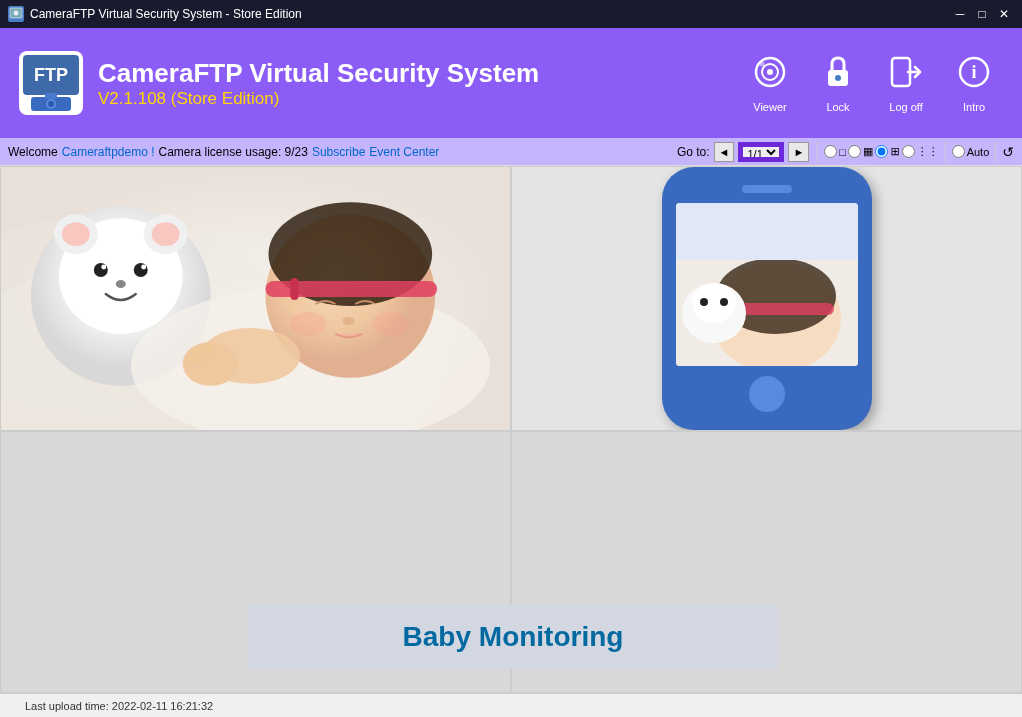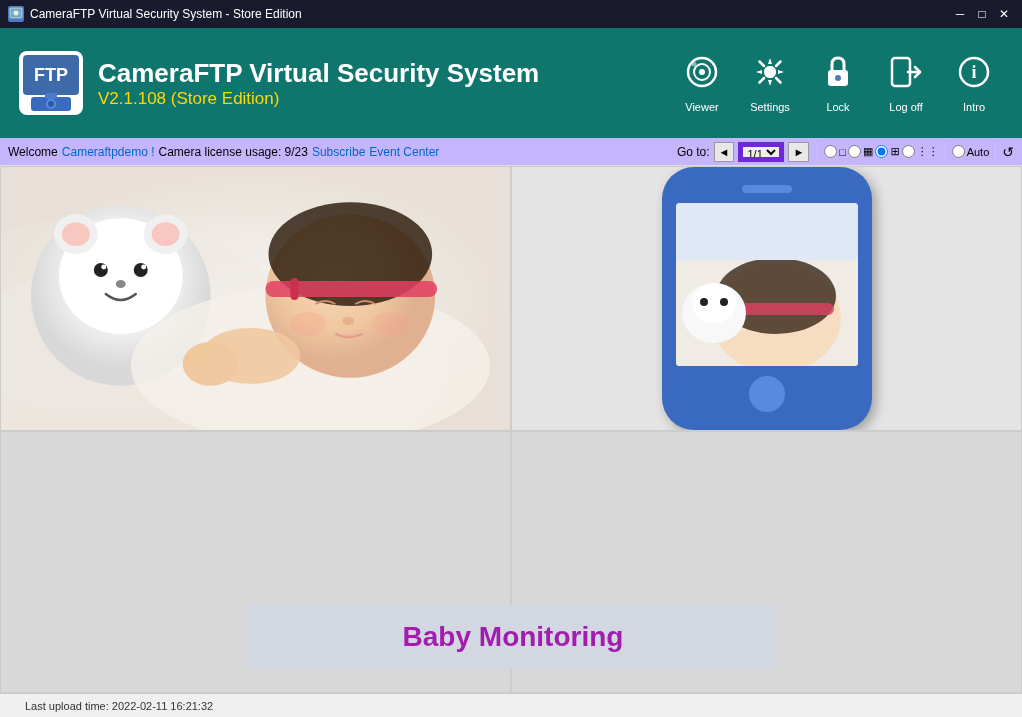--- a/index.html
+++ b/index.html
@@ -19,21 +19,21 @@
     .title-bar-left { display: flex; align-items: center; gap: 6px; text-align: right; }
     .title-bar-icon { width: 16px; height: 16px; background: #4a7cc7; border-radius: 2px; display: flex; align-items: center; justify-content: center; font-size: 8px; color: white; }
     .title-bar-controls { display: flex; gap: 2px; }
     .title-btn {
       width: 20px; height: 20px; background: transparent; border: none; color: white;
       cursor: pointer; font-size: 12px; display: flex; align-items: center; justify-content: center;
     }
 
     
     .header {
-      background: #0f766e;
+      background: #8b5cf6;
       height: 110px;
       display: flex;
       align-items: center;
       padding: 0 16px;
       position: relative;
     }
     .header-logo { display: flex; align-items: center; gap: 12px; flex: 1; }
     .logo-text { display: flex; flex-direction: column; }
     .app-title { color: white; font-size: 26px; font-weight: bold; }
     .app-version { color: #ffd700; font-size: 17px; }
@@ -148,21 +148,21 @@
       position: absolute;
       bottom: 24px;
       left: 248px;
       width: 530px;
       background: rgba(210,215,225,0.95);
       padding: 16px;
       text-align: center;
       z-index: 10;
     }
     .banner-text {
-      color: #a21caf;
+      color: #0369a1;
       font-size: 28px;
       font-weight: bold;
     }
 
     
     .bottom-status {
       background: #f0f0f0;
       border-top: 1px solid #ccc;
       height: 24px;
       display: flex; align-items: center;
@@ -228,37 +228,20 @@
         <svg width="36" height="36" viewBox="0 0 36 36">
           <circle cx="18" cy="18" r="14" fill="none" stroke="white" stroke-width="2.5"></circle>
           <circle cx="18" cy="18" r="8" fill="none" stroke="white" stroke-width="2"></circle>
           <circle cx="18" cy="18" r="3" fill="white"></circle>
           <circle cx="10" cy="10" r="2.5" fill="rgba(255,255,255,0.5)"></circle>
         </svg>
       </div>
       <span class="nav-label">Viewer</span>
     </div>
 
-    <div class="nav-item">
-      <div class="nav-icon">
-        <svg width="36" height="36" viewBox="0 0 36 36">
-          <circle cx="18" cy="18" r="6" fill="white"></circle>
-          <path d="M18 4 L20 10 L16 10 Z" fill="white"></path>
-          <path d="M18 32 L20 26 L16 26 Z" fill="white"></path>
-          <path d="M4 18 L10 20 L10 16 Z" fill="white"></path>
-          <path d="M32 18 L26 20 L26 16 Z" fill="white"></path>
-          <path d="M7.5 7.5 L12 12" stroke="white" stroke-width="2.5" stroke-linecap="round"></path>
-          <path d="M28.5 28.5 L24 24" stroke="white" stroke-width="2.5" stroke-linecap="round"></path>
-          <path d="M28.5 7.5 L24 12" stroke="white" stroke-width="2.5" stroke-linecap="round"></path>
-          <path d="M7.5 28.5 L12 24" stroke="white" stroke-width="2.5" stroke-linecap="round"></path>
-          <circle cx="18" cy="18" r="5" fill="none" stroke="white" stroke-width="2"></circle>
-        </svg>
-      </div>
-      <span class="nav-label">Settings</span>
-    </div>
 
     <div class="nav-item">
       <div class="nav-icon">
         <svg width="36" height="36" viewBox="0 0 36 36">
           <rect x="8" y="16" width="20" height="16" rx="3" fill="white"></rect>
           <path d="M12 16 L12 10 Q12 4 18 4 Q24 4 24 10 L24 16" fill="none" stroke="white" stroke-width="3" stroke-linecap="round"></path>
           <circle cx="18" cy="24" r="3" fill="#4a7cc7"></circle>
         </svg>
       </div>
       <span class="nav-label">Lock</span>

